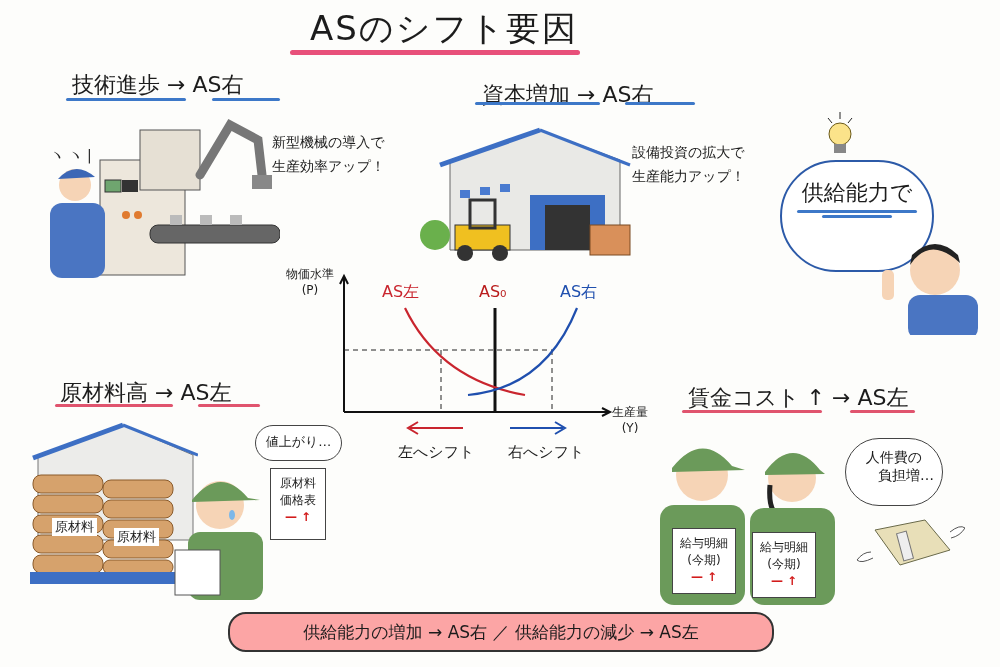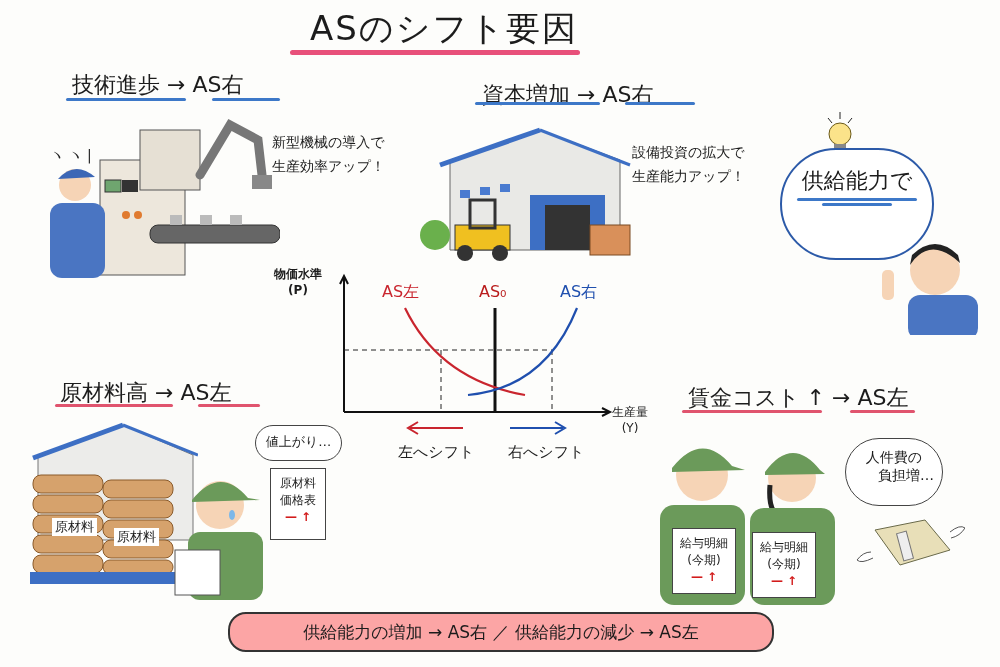--- a/index.html
+++ b/index.html
@@ -77,33 +77,33 @@
 <div class="abs note" style="left:632px;top:140px;">設備投資の拡大で
 生産能力アップ！</div>
 
 <svg class="abs" style="left:820px;top:112px;" width="40" height="50">
   <circle cx="20" cy="22" r="11" fill="#fbe38a" stroke="#6b5a1a"></circle>
   <rect x="14" y="32" width="12" height="9" fill="#888"></rect>
   <line x1="8" y1="6" x2="12" y2="11" stroke="#222"></line>
     <line x1="20" y1="0" x2="20" y2="7" stroke="#222"></line>
     <line x1="32" y1="6" x2="28" y2="11" stroke="#222"></line>
 </svg>
-<div class="abs cloud" style="left:780px;top:148px;width:150px;height:108px;">
+<div class="abs cloud" style="left:780px;top:160px;width:150px;height:108px;">
   <div style="text-align:center;margin-top:16px;font-size:22px;">供給能力で</div>
   <div class="ul blue" style="width:120px;margin:2px auto 0;"></div>
   <div class="ul blue" style="width:70px;margin:2px auto 0;"></div>
 </div>
 <svg class="abs" style="left:870px;top:225px;" width="110" height="110">
   <circle cx="65" cy="45" r="25" fill="#f6d4b6"></circle>
   <path d="M40 40 Q60 10 90 38 L88 30 Q65 8 42 30 Z" fill="#222"></path>
   <rect x="38" y="70" width="70" height="45" rx="12" fill="#4a75c2"></rect>
   <rect x="12" y="45" width="12" height="30" rx="5" fill="#f6d4b6"></rect>
 </svg>
 
-<div class="abs" style="left:274px;top:266px;font-size:12px;text-align:center;line-height:16px;font-weight:bold;">
+<div class="abs" style="left:286px;top:266px;font-size:12px;text-align:center;line-height:16px;">
   <div>物価水準</div>
   <div>(P)</div>
 </div>
 <div class="abs" style="left:612px;top:404px;font-size:12px;text-align:center;line-height:16px;">
   <div>生産量</div>
   <div>(Y)</div>
 </div>
 <svg class="abs" style="left:330px;top:270px;" width="290" height="160">
   <line x1="14" y1="142" x2="14" y2="8" stroke="#111" stroke-width="2"></line>
   <polyline points="10,14 14,6 18,14" fill="none" stroke="#111" stroke-width="2"></polyline>

